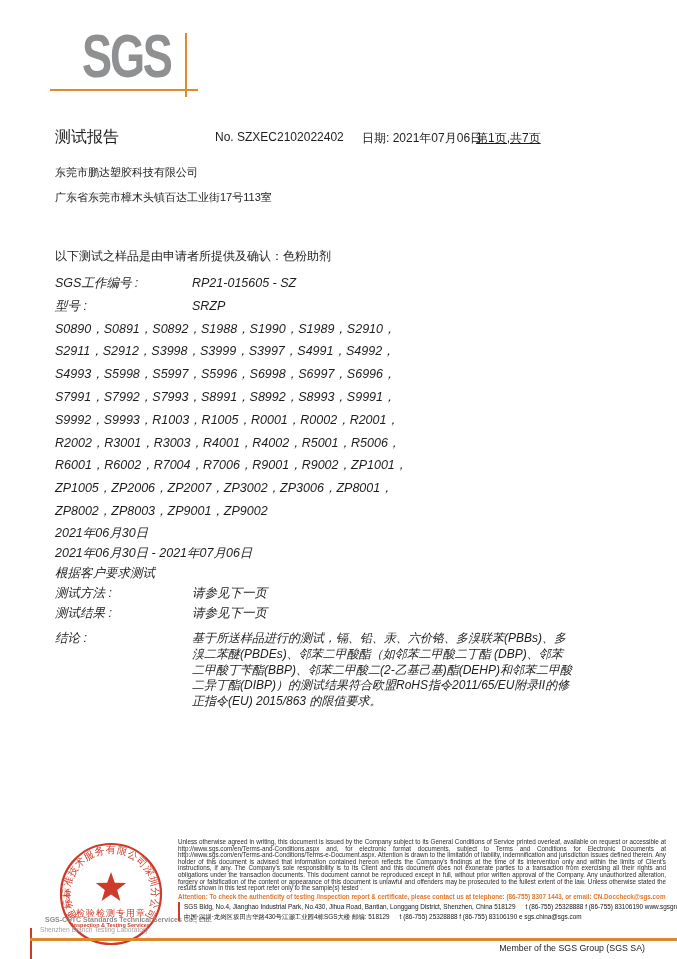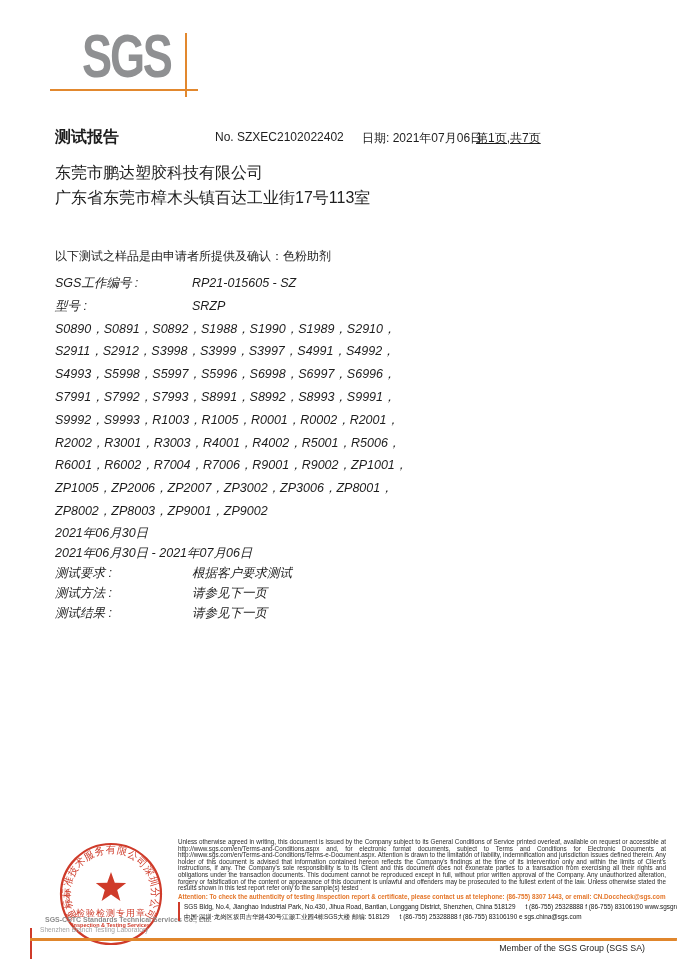--- a/index.html
+++ b/index.html
@@ -4,26 +4,26 @@
 <style>
   html,body{margin:0;padding:0;background:#ffffff;}
   .page{position:relative;width:677px;height:959px;background:#fff;overflow:hidden;
         font-family:"Liberation Sans","DejaVu Sans",sans-serif;color:#1d1d1d;border-radius:20px;}
   
   .logo-text{position:absolute;left:82px;top:26px;font-size:61px;font-weight:800;
              color:#8f9092;letter-spacing:-3px;transform:scaleX(0.74);transform-origin:left top;line-height:1;}
   .logo-hline{position:absolute;left:50px;top:89px;width:148px;height:2px;background:#e2882e;}
   .logo-vline{position:absolute;left:185px;top:33px;width:2px;height:64px;background:#e2882e;}
   
-  .doc-title{position:absolute;left:55px;top:127px;font-size:16px;font-weight:bold;}
+  .doc-title{position:absolute;left:55px;top:127px;font-size:16px;font-weight:normal;}
   .doc-no{position:absolute;left:215px;top:130px;font-size:12px;}
   .doc-date{position:absolute;left:362px;top:130px;font-size:12px;}
   .doc-page{position:absolute;left:476px;top:130px;font-size:12px;text-decoration:underline;}
   
-  .company{position:absolute;left:55px;top:160px;font-size:16px;line-height:25px;}
+  .company{position:absolute;left:55px;top:160px;font-size:11px;line-height:25px;}
   .statement{position:absolute;left:55px;top:248px;font-size:12px;}
   
   .fields{position:absolute;left:55px;font-size:12.5px;}
   .f1{top:272px;line-height:22.8px;}
   .f2{top:523px;line-height:20px;}
   .f3{top:631px;line-height:15.8px;}
   .r{display:flex;align-items:flex-start;font-style:italic;}
   .lbl{width:137px;flex:none;}
   .val{flex:none;}
   .concl{width:382px;font-size:12px;}
@@ -87,33 +87,38 @@
   </div>
 
   <div class="fields f2">
     <div class="r">
       <span class="val">2021年06月30日</span>
     </div>
     <div class="r">
       <span class="val">2021年06月30日 - 2021年07月06日</span>
     </div>
     <div class="r">
-      <span class="lbl">测试要求 :</span>
       <span class="val">根据客户要求测试</span>
     </div>
     <div class="r">
       <span class="lbl">测试方法 :</span>
       <span class="val">请参见下一页</span>
     </div>
     <div class="r">
       <span class="lbl">测试结果 :</span>
       <span class="val">请参见下一页</span>
     </div>
   </div>
 
+  <div class="fields f3">
+    <div class="r">
+      <span class="lbl">结论 :</span>
+      <span class="val concl">基于所送样品进行的测试，镉、铅、汞、六价铬、多溴联苯(PBBs)、多溴二苯醚(PBDEs)、邻苯二甲酸酯（如邻苯二甲酸二丁酯 (DBP)、邻苯二甲酸丁苄酯(BBP)、邻苯二甲酸二(2-乙基己基)酯(DEHP)和邻苯二甲酸二异丁酯(DIBP)）的测试结果符合欧盟RoHS指令2011/65/EU附录II的修正指令(EU) 2015/863 的限值要求。</span>
+    </div>
+  </div>
 
   <svg class="stamp-svg" viewBox="0 0 110 110">
     <circle cx="55" cy="53" r="50" fill="none" stroke="#cf3b2a" stroke-width="2.2"></circle>
     <path id="ringPath" d="M 21.4 76.5 A 41 41 0 1 1 88.6 76.5" fill="none"></path>
     <text font-size="10" fill="#cf3b2a" letter-spacing="0.5">
       <textPath href="#ringPath">通标标准技术服务有限公司深圳分公司</textPath>
     </text>
     <polygon fill="#cf3b2a" points="55,31 58.8,41.7 70.2,42.1 61.2,49 64.4,59.9 55,53.5 45.6,59.9 48.8,49 39.8,42.1 51.2,41.7"></polygon>
     <text x="55" y="75" text-anchor="middle" font-size="9" letter-spacing="1" fill="#cf3b2a">检验检测专用章</text>
     <text x="55" y="86" text-anchor="middle" font-size="5.5" font-weight="bold" fill="#cf3b2a">Inspection &amp; Testing Services</text>

